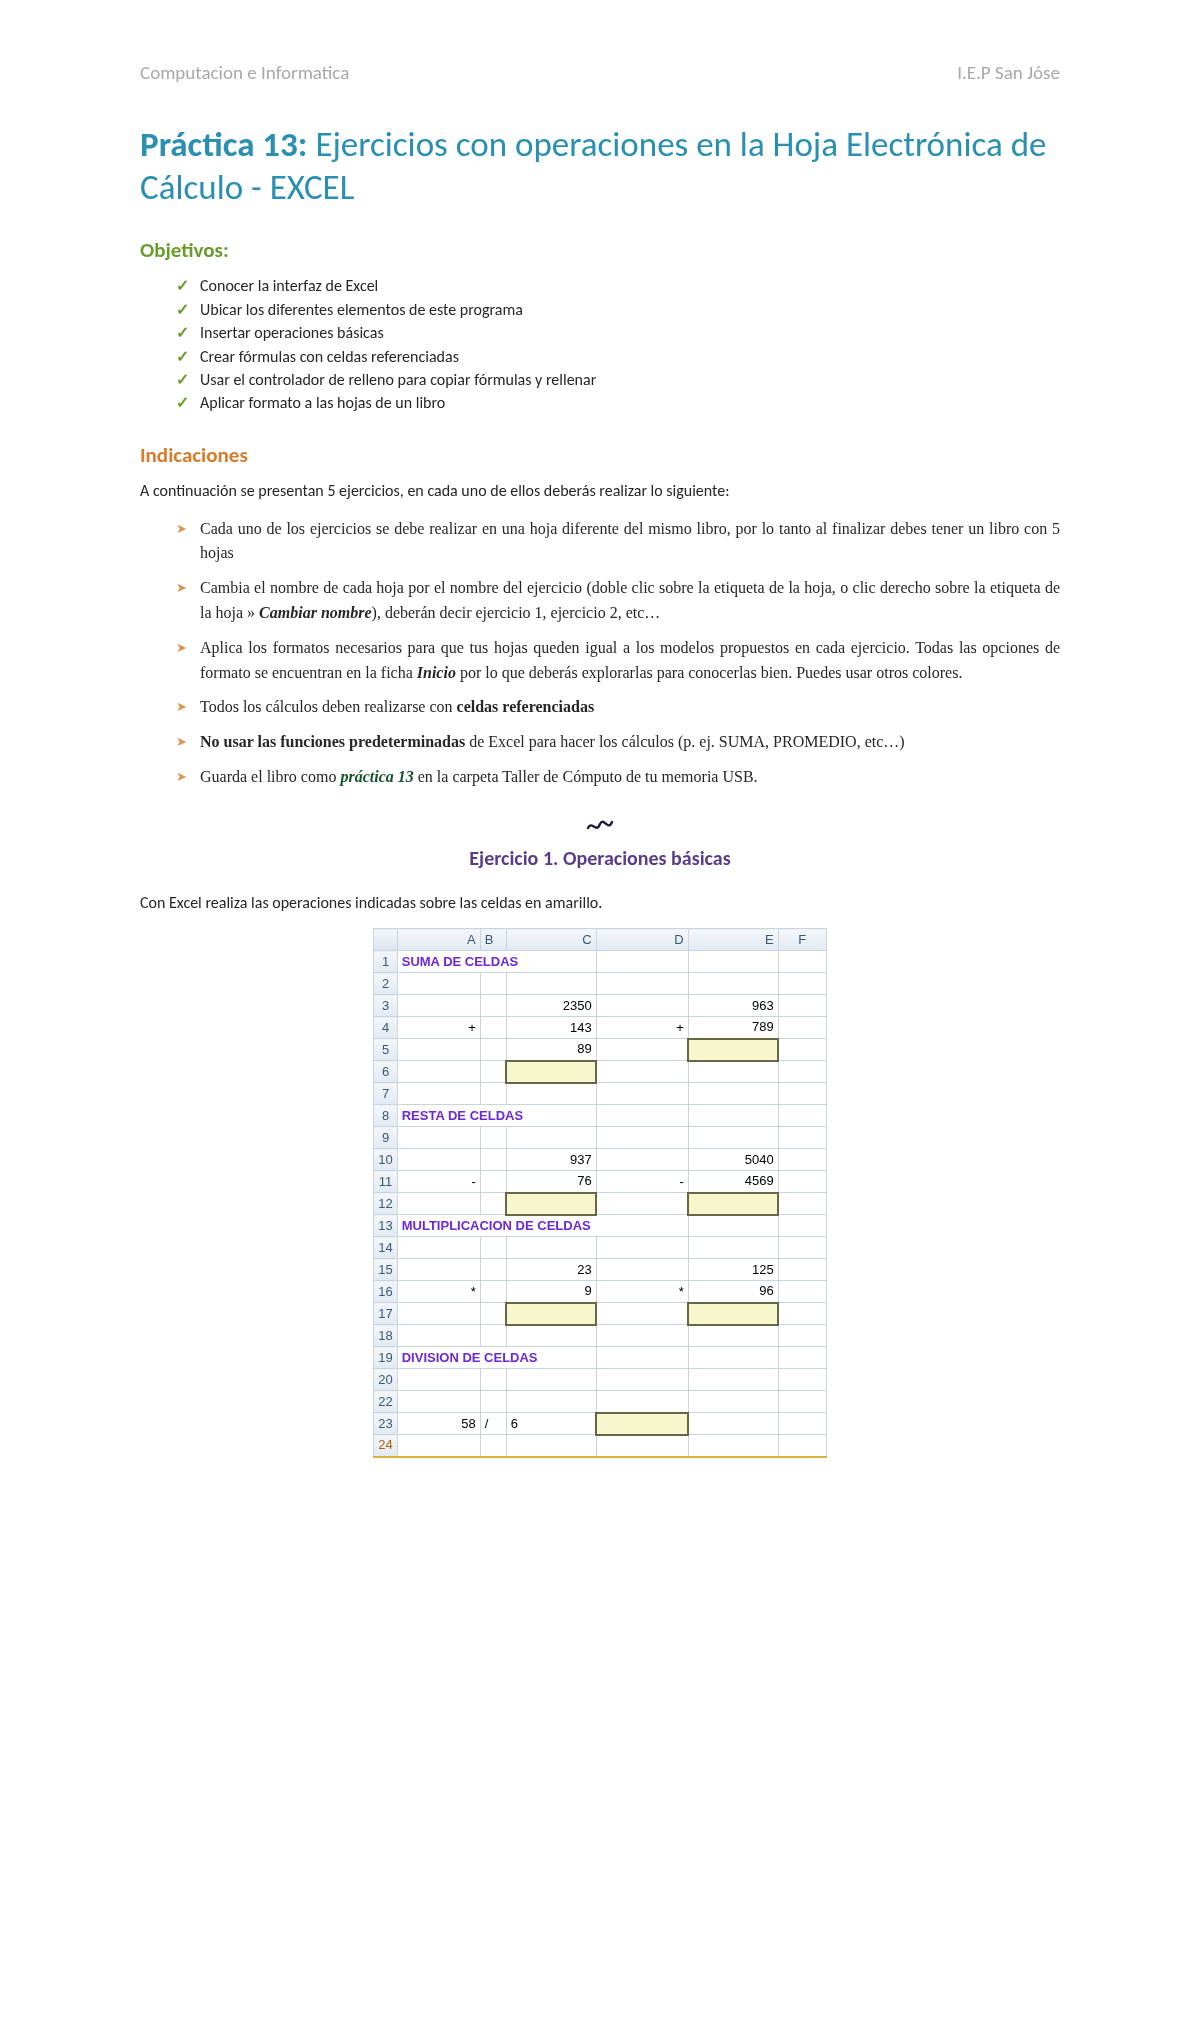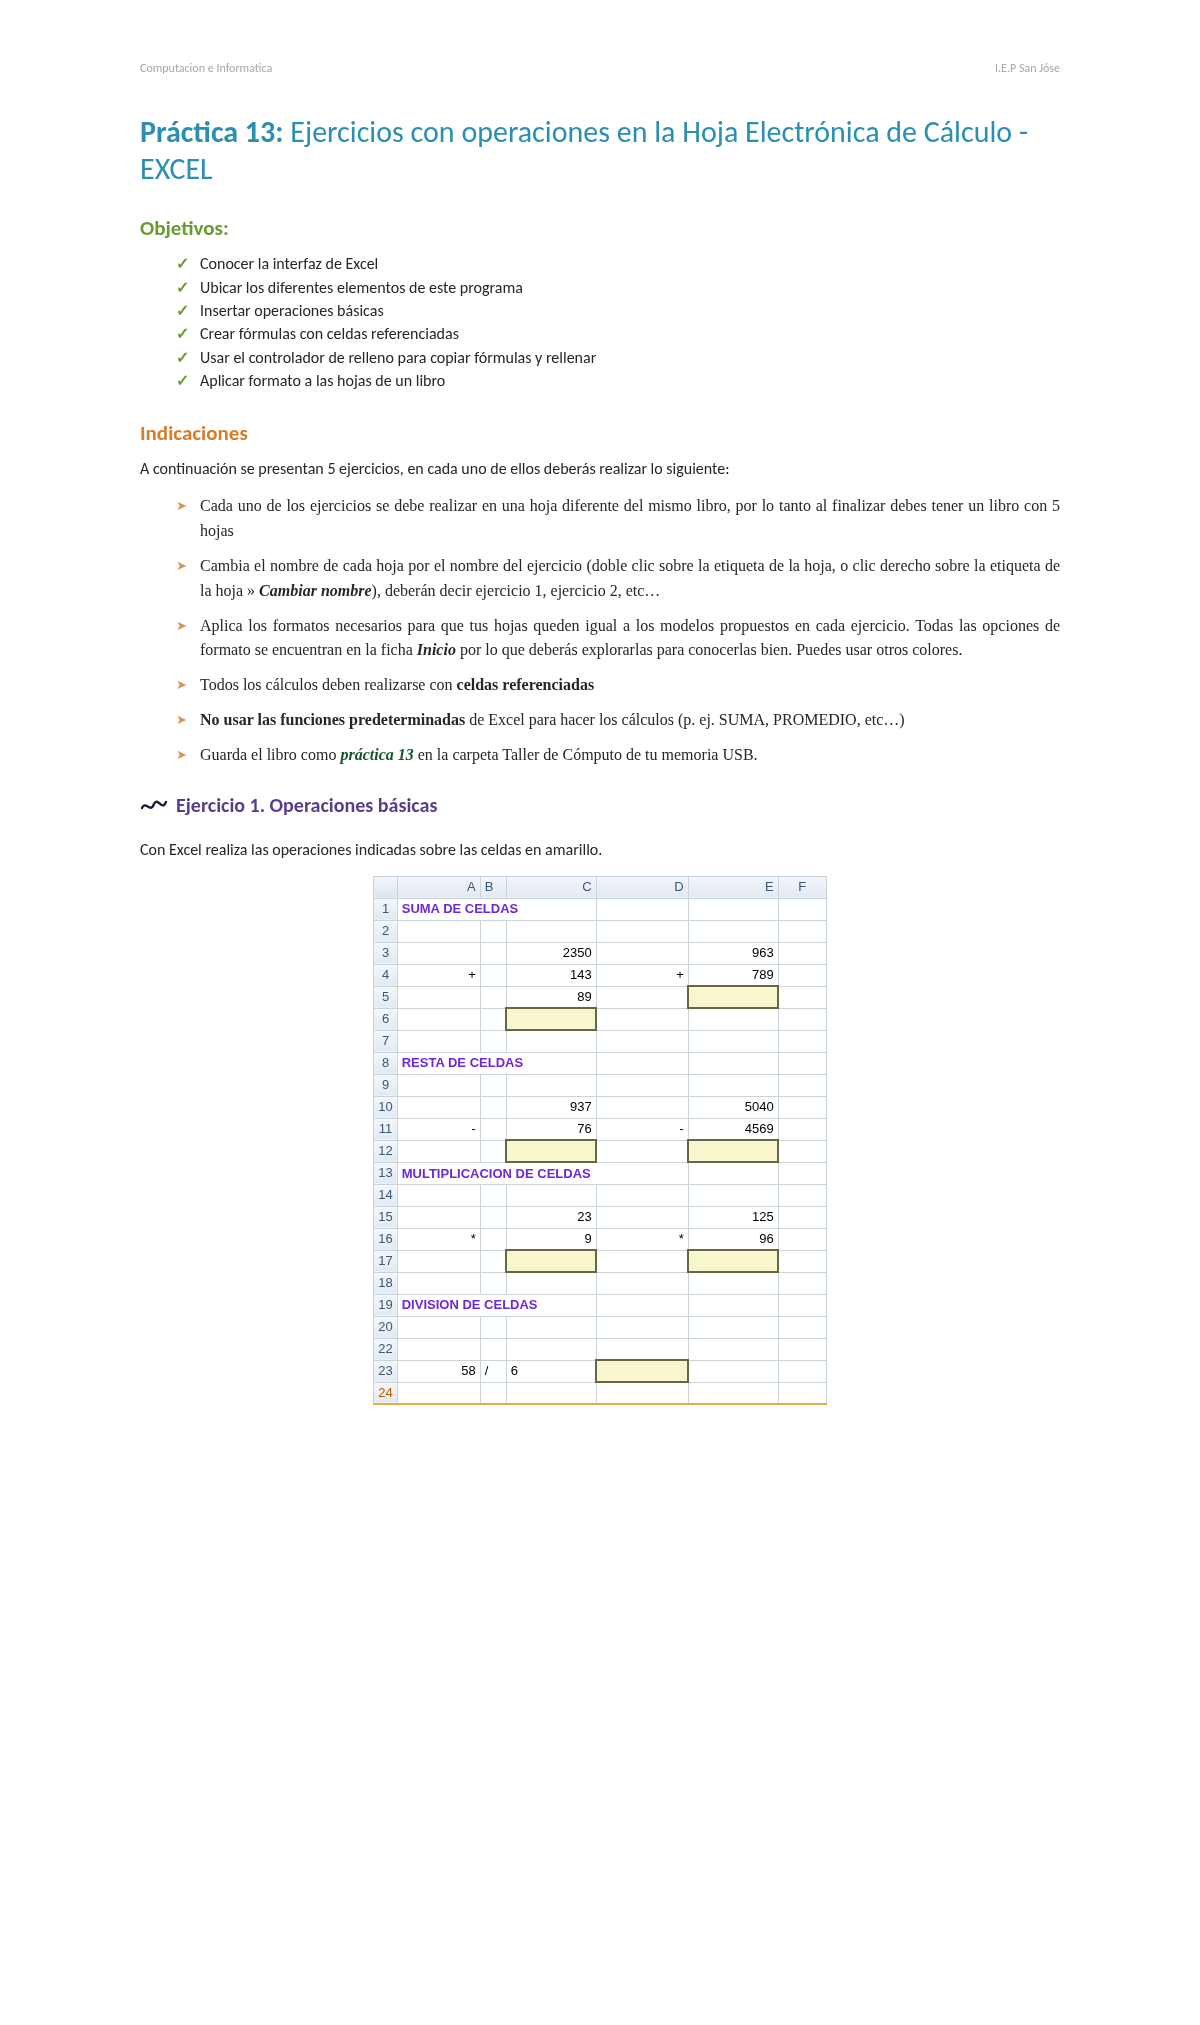--- a/index.html
+++ b/index.html
@@ -10,26 +10,26 @@
     width: 1200px;
     margin: 0 auto;
     padding: 60px 140px 40px 140px;
     font-size: 16px;
     line-height: 1.4;
   }
   .header-line {
     display: flex;
     justify-content: space-between;
     color: #a8a8a8;
-    font-size: 12px;
+    font-size: 19px;
     margin-bottom: 36px;
   }
   .title {
     color: #2a8fb0;
-    font-size: 30px;
+    font-size: 35px;
     font-weight: 400;
     line-height: 1.25;
     margin-bottom: 26px;
   }
   .title .bold { font-weight: 700; }
   .section-h {
     color: #6a9b2e;
     font-size: 21px;
     margin-bottom: 10px;
   }
@@ -44,21 +44,21 @@
   .para { color: #262626; font-size: 16px; margin-bottom: 14px; text-align: justify; }
   .indic-list { list-style: none; padding-left: 36px; margin-bottom: 24px; }
   .indic-list li { position: relative; padding-left: 24px; margin-bottom: 10px; color: #262626; font-size: 16px; text-align: justify; line-height: 1.55; font-family: Liberation Serif, serif; }
   .indic-list li::before {
     content: "➤"; position: absolute; left: 0; top: 2px;
     color: #d89550; font-size: 13px;
   }
   .indic-list .bi { font-weight: 700; font-style: italic; }
   .indic-list .b { font-weight: 700; }
   .indic-list .gi { font-weight: 700; font-style: italic; color: #14532d; }
-  .ex-row { display: flex; align-items: center; gap: 8px; margin: 14px 0 20px 0; }
+  .ex-row { display: flex; align-items: center; gap: 8px; margin: 14px 0 20px 0; flex-direction: column; }
   .scribble {
     width: 28px; height: 22px; position: relative;
   }
   .scribble svg { width: 100%; height: 100%; }
   
   .excel-wrap { display: flex; justify-content: center; }
   .excel {
     border-collapse: collapse;
     font-family: Tahoma, Arial, sans-serif;
     font-size: 13px;

